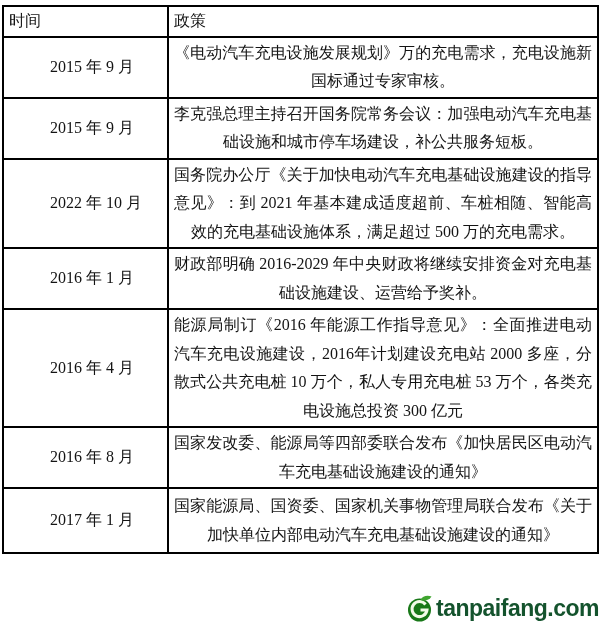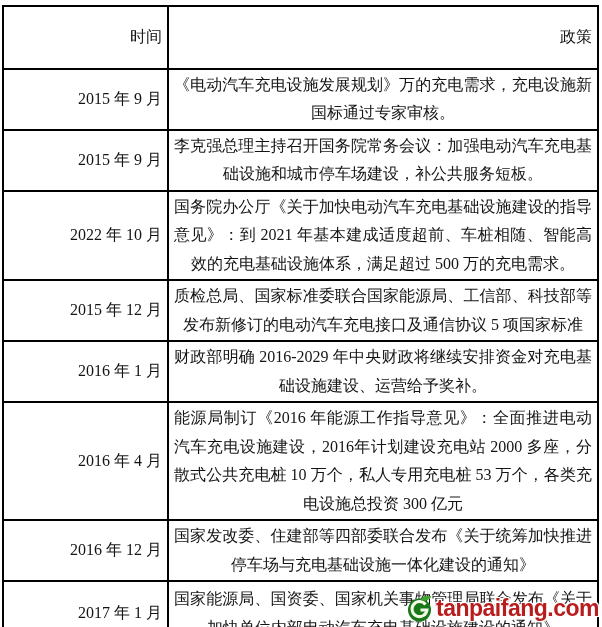--- a/index.html
+++ b/index.html
@@ -27,25 +27,25 @@
     border: 2px solid #000000;
     font-weight: normal;
     font-size: 16px;
     line-height: 28.5px;
     vertical-align: middle;
     padding: 1px 5px;
     overflow: hidden;
   }
   .policy-table col.time-col { width: 165px; }
   .policy-table th {
-    text-align: right;
-    padding: 16px 5px;
+    text-align: left;
+    padding: 0 5px;
   }
   .policy-table td.time-cell {
-    text-align: right;
+    text-align: left;
     white-space: nowrap;
     padding-left: 46px;
   }
   .policy-table td.policy-cell {
     text-align: justify;
     text-align-last: center;
   }
 
   .watermark {
     position: absolute;
@@ -88,44 +88,40 @@
     </tr>
     <tr style="height:57px">
       <td class="time-cell">2015 年 9 月</td>
       <td class="policy-cell">李克强总理主持召开国务院常务会议：加强电动汽车充电基础设施和城市停车场建设，补公共服务短板。</td>
     </tr>
     <tr style="height:85px">
       <td class="time-cell">2022 年 10 月</td>
       <td class="policy-cell">国务院办公厅《关于加快电动汽车充电基础设施建设的指导意见》：到 2021 年基本建成适度超前、车桩相随、智能高效的充电基础设施体系，满足超过 500 万的充电需求。</td>
     </tr>
     <tr style="height:57px">
-      <td class="time-cell">2015 年 12 月</td>
-      <td class="policy-cell">质检总局、国家标准委联合国家能源局、工信部、科技部等发布新修订的电动汽车充电接口及通信协议 5 项国家标准</td>
-    </tr>
-    <tr style="height:57px">
       <td class="time-cell">2016 年 1 月</td>
       <td class="policy-cell">财政部明确 2016-2029 年中央财政将继续安排资金对充电基础设施建设、运营给予奖补。</td>
     </tr>
     <tr style="height:113px">
       <td class="time-cell">2016 年 4 月</td>
       <td class="policy-cell">能源局制订《2016 年能源工作指导意见》：全面推进电动汽车充电设施建设，2016年计划建设充电站 2000 多座，分散式公共充电桩 10 万个，私人专用充电桩 53 万个，各类充电设施总投资 300 亿元</td>
     </tr>
     <tr style="height:57px">
-      <td class="time-cell">2016 年 12 月</td>
-      <td class="policy-cell">国家发改委、住建部等四部委联合发布《关于统筹加快推进停车场与充电基础设施一体化建设的通知》</td>
+      <td class="time-cell">2016 年 8 月</td>
+      <td class="policy-cell">国家发改委、能源局等四部委联合发布《加快居民区电动汽车充电基础设施建设的通知》</td>
     </tr>
     <tr style="height:65px">
       <td class="time-cell">2017 年 1 月</td>
       <td class="policy-cell">国家能源局、国资委、国家机关事物管理局联合发布《关于加快单位内部电动汽车充电基础设施建设的通知》</td>
     </tr>
   </tbody>
 </table>
 
 <div class="watermark">
   <span class="wm-logo">
     <svg width="29" height="29" viewBox="0 0 29 29" aria-hidden="true">
       <circle cx="13.5" cy="16" r="11.5" fill="#187818"></circle>
       <path d="M19.5 10.5 A7.5 7.5 0 1 0 21 16 L14.5 16" fill="none" stroke="#f2fbe8" stroke-width="3"></path>
       <path d="M14.5 6 C16.5 1.5 22 0.8 25.5 2.6 C23.5 6.4 18.2 7.6 14.5 6 Z" fill="#3fa52f"></path>
     </svg>
   </span>
-  <span class="wm-text" style="color: #b91c1c;">tanpaifang.com</span>
+  <span class="wm-text" style="color: #14532d;">tanpaifang.com</span>
 </div>
 
 </body></html>

